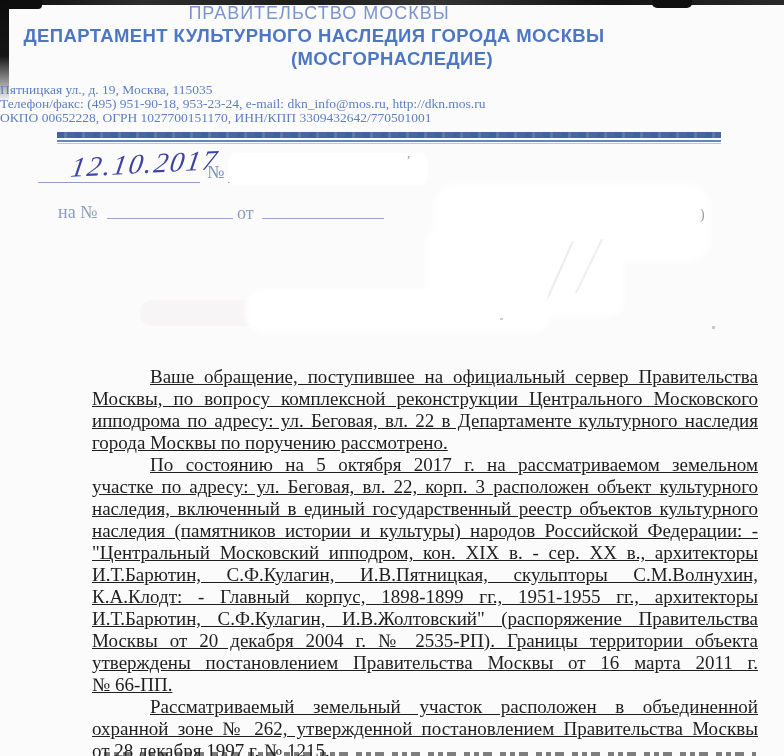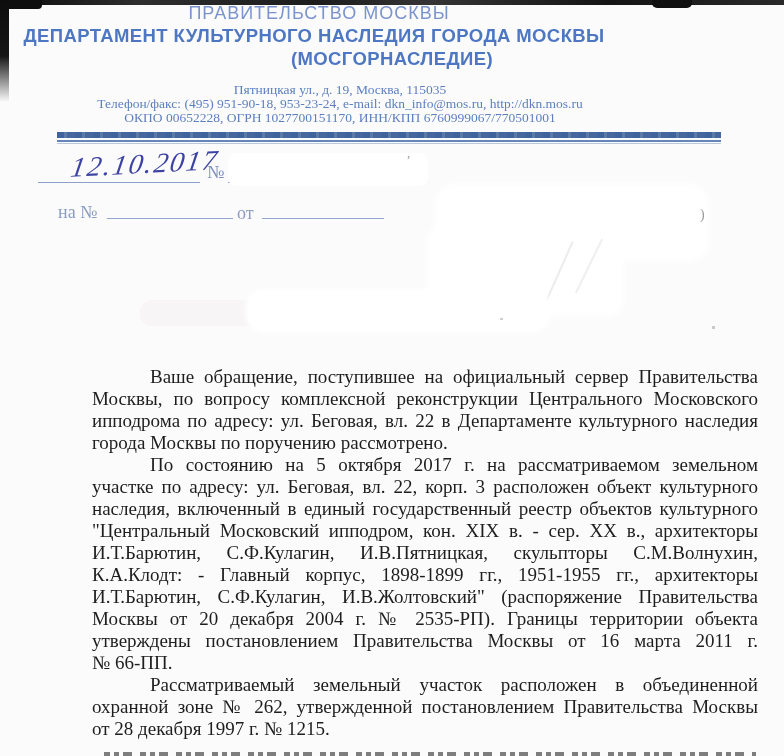--- a/index.html
+++ b/index.html
@@ -16,21 +16,21 @@
   
   .org-parent{position:absolute;left:0;top:3px;width:638px;text-align:center;
     font-family:"Liberation Sans","DejaVu Sans",sans-serif;font-size:18px;font-weight:500;
     letter-spacing:1px;color:#7b94cd;}
   .org-name{position:absolute;left:0;top:25px;width:628px;text-align:center;
     font-family:"Liberation Sans","DejaVu Sans",sans-serif;font-size:18.5px;font-weight:700;
     letter-spacing:.4px;color:#4d77c2;}
   .org-short{position:absolute;left:0;top:48px;width:784px;text-align:center;
     font-family:"Liberation Sans","DejaVu Sans",sans-serif;font-size:18.5px;font-weight:700;
     letter-spacing:.4px;color:#4d77c2;}
-  .lh-line{position:absolute;left:0;width:680px;text-align:center;font-size:13.5px;color:#5c7fc0;}
+  .lh-line{position:absolute;left:0;width:680px;font-size:13.5px;color:#5c7fc0;}
   .lh-address{top:82px;}
   .lh-contacts{top:96px;}
   .lh-codes{top:110px;}
   .rule{position:absolute;left:57px;top:132px;width:664px;}
   .rule-thick{height:6px;
     background:repeating-linear-gradient(90deg,#3f639c 0 7px,#5b7aa6 7px 10px,#47689e 10px 18px);}
   .rule-thin{height:1.5px;margin-top:2px;background:#6486bb;}
   .rule-thin2{height:1px;margin-top:1px;background:#b9c8e0;}
   
   .handwritten{position:absolute;left:72px;top:148px;font-style:italic;font-size:28px;
@@ -55,21 +55,21 @@
     transform:rotate(26deg);}
   .faint-patch{position:absolute;left:140px;top:300px;width:280px;height:26px;background:#f7f5f6;
     border-radius:12px;}
   .comma-mark{position:absolute;left:407px;top:145px;font-size:13px;color:#9a9a9a;}
   .paren-mark{position:absolute;left:700px;top:207px;font-size:14px;color:#9a9a9a;}
   .speck1{position:absolute;left:500px;top:318px;width:3px;height:2px;background:#cfcfcf;}
   .speck2{position:absolute;left:712px;top:326px;width:3px;height:3px;background:#c9c9c9;}
   
   .body-text{position:absolute;left:92px;top:366px;width:666px;}
   .line{height:22px;overflow:hidden;text-align:justify;text-align-last:justify;
-    font-size:19px;color:#1e1e1e;white-space:normal;}
+    font-size:19px;color:#1e1e1e;white-space:normal;text-decoration:underline;}
   .line.first{text-indent:58px;}
   .line.last{text-align-last:left;}
   .clipped-line{position:absolute;left:104px;top:752px;width:652px;height:4px;overflow:hidden;opacity:.6;
     background:repeating-linear-gradient(90deg,#2a2a2a 0 6px,transparent 6px 10px,#2a2a2a 10px 15px,
     transparent 15px 19px,#2a2a2a 19px 28px,transparent 28px 36px);}
 </style>
 </head>
 <body>
 
 <div class="page">
@@ -78,21 +78,21 @@
   <div class="scan-top-blob-left"></div>
   <div class="scan-top-blob-mid"></div>
   <div class="scan-left"></div>
 
   <header>
     <div class="org-parent">ПРАВИТЕЛЬСТВО МОСКВЫ</div>
     <div class="org-name">ДЕПАРТАМЕНТ КУЛЬТУРНОГО НАСЛЕДИЯ ГОРОДА МОСКВЫ</div>
     <div class="org-short">(МОСГОРНАСЛЕДИЕ)</div>
     <div class="lh-line lh-address">Пятницкая ул., д. 19, Москва, 115035</div>
     <div class="lh-line lh-contacts">Телефон/факс: (495) 951-90-18, 953-23-24, e-mail: dkn_info@mos.ru, http://dkn.mos.ru</div>
-    <div class="lh-line lh-codes">ОКПО 00652228, ОГРН 1027700151170, ИНН/КПП 6760999067/770501001</div>
+    <div class="lh-line lh-codes">ОКПО 00652228, ОГРН 1027700151170, ИНН/КПП 3309432642/770501001</div>
     <div class="rule">
       <div class="rule-thick"></div>
       <div class="rule-thin"></div>
       <div class="rule-thin2"></div>
     </div>
   </header>
 
   <section>
     <span class="handwritten">12.10.2017</span>
     <span class="date-underline"></span>
@@ -117,20 +117,21 @@
   <div class="speck2"></div>
 
   <main class="body-text">
       <div class="line first">Ваше обращение, поступившее на официальный сервер Правительства</div>
       <div class="line">Москвы, по вопросу комплексной реконструкции Центрального Московского</div>
       <div class="line">ипподрома по адресу: ул. Беговая, вл. 22 в Департаменте культурного наследия</div>
       <div class="line last">города Москвы по поручению рассмотрено.</div>
       <div class="line first">По состоянию на 5 октября 2017 г. на рассматриваемом земельном</div>
       <div class="line">участке по адресу: ул. Беговая, вл. 22, корп. 3 расположен объект культурного</div>
       <div class="line">наследия, включенный в единый государственный реестр объектов культурного</div>
+      <div class="line">наследия (памятников истории и культуры) народов Российской Федерации: -</div>
       <div class="line">"Центральный Московский ипподром, кон. XIX в. - сер. XX в., архитекторы</div>
       <div class="line">И.Т.Барютин, С.Ф.Кулагин, И.В.Пятницкая, скульпторы С.М.Волнухин,</div>
       <div class="line">К.А.Клодт: - Главный корпус, 1898-1899 гг., 1951-1955 гг., архитекторы</div>
       <div class="line">И.Т.Барютин, С.Ф.Кулагин, И.В.Жолтовский" (распоряжение Правительства</div>
       <div class="line">Москвы от 20 декабря 2004 г. № 2535-РП). Границы территории объекта</div>
       <div class="line">утверждены постановлением Правительства Москвы от 16 марта 2011 г.</div>
       <div class="line last">№ 66-ПП.</div>
       <div class="line first">Рассматриваемый земельный участок расположен в объединенной</div>
       <div class="line">охранной зоне № 262, утвержденной постановлением Правительства Москвы</div>
       <div class="line last">от 28 декабря 1997 г. № 1215.</div>

